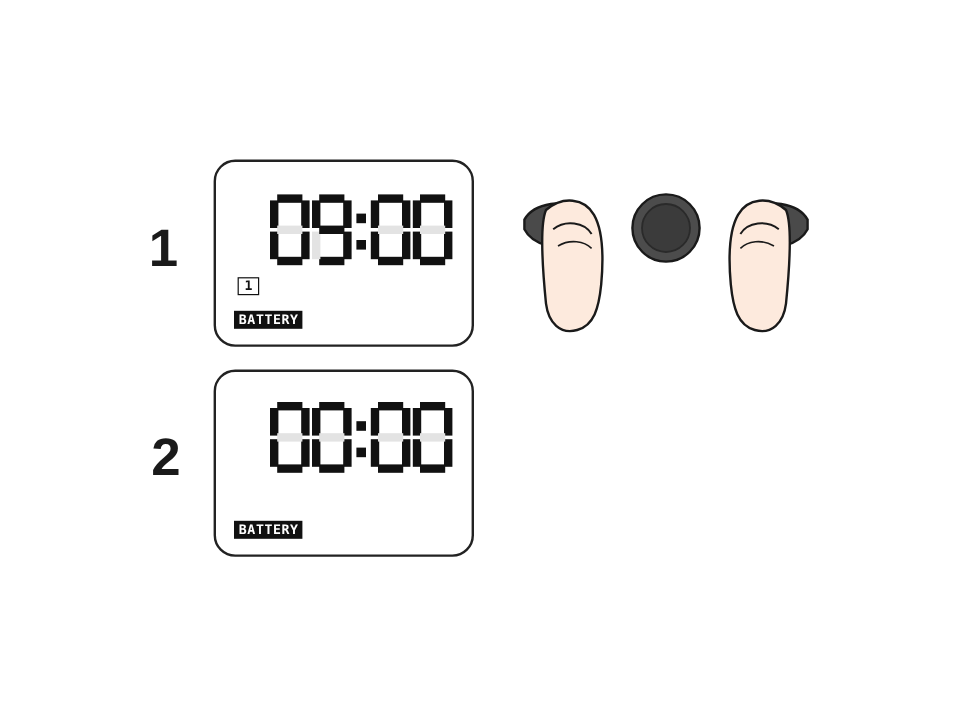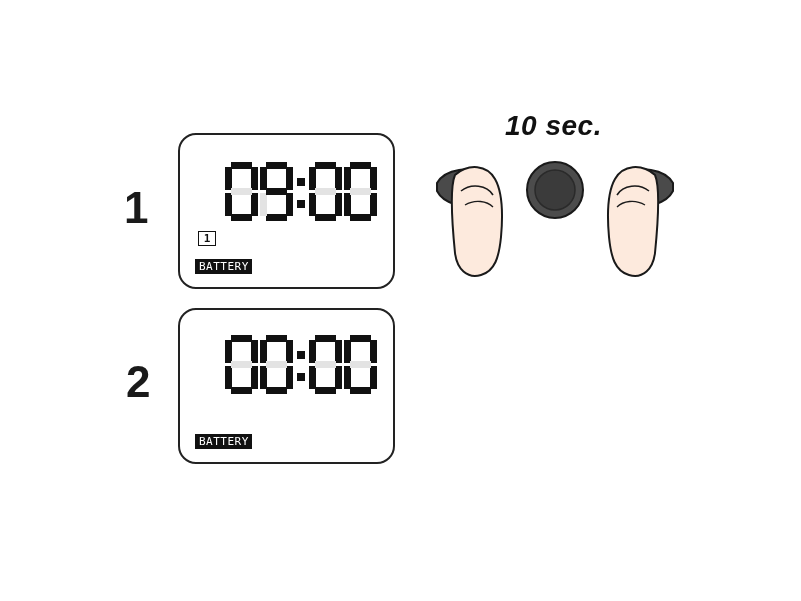--- a/index.html
+++ b/index.html
@@ -108,21 +108,21 @@
     line-height: 1;
   }
 
   
   .battery-badge {
     position: absolute;
     background: #111111;
     color: #ffffff;
     font-family: "DejaVu Sans Mono", monospace;
     font-size: 11px;
-    font-weight: normal;
+    font-weight: bold;
     letter-spacing: 0.5px;
     padding: 2px 3px 2px 4px;
     line-height: 1;
   }
   #battery-1 { left: 15px; top: 124px; }
   #battery-2 { left: 15px; top: 124px; }
 
   
   #duration-label {
     position: absolute;
@@ -250,21 +250,20 @@
         <span class="seg seg-d"></span>
         <span class="seg seg-e"></span>
         <span class="seg seg-f"></span>
         <span class="seg seg-g off"></span>
       </div>
     </div>
 
     <div class="battery-badge" id="battery-2">BATTERY</div>
   </div>
 
-  <div id="duration-label">10 sec.</div>
 
   <svg id="hands-graphic" viewBox="0 0 260 135">
 
     <g>
       <path d="M12 38 C20 24, 46 20, 62 30 C74 37, 72 52, 58 58 C40 66, 18 58, 12 46 Z" fill="#4a4a4a" stroke="#1a1a1a" stroke-width="2"></path>
     </g>
 
     <g>
       <path d="M248 38 C240 24, 214 20, 198 30 C186 37, 188 52, 202 58 C220 66, 242 58, 248 46 Z" fill="#4a4a4a" stroke="#1a1a1a" stroke-width="2"></path>
     </g>

